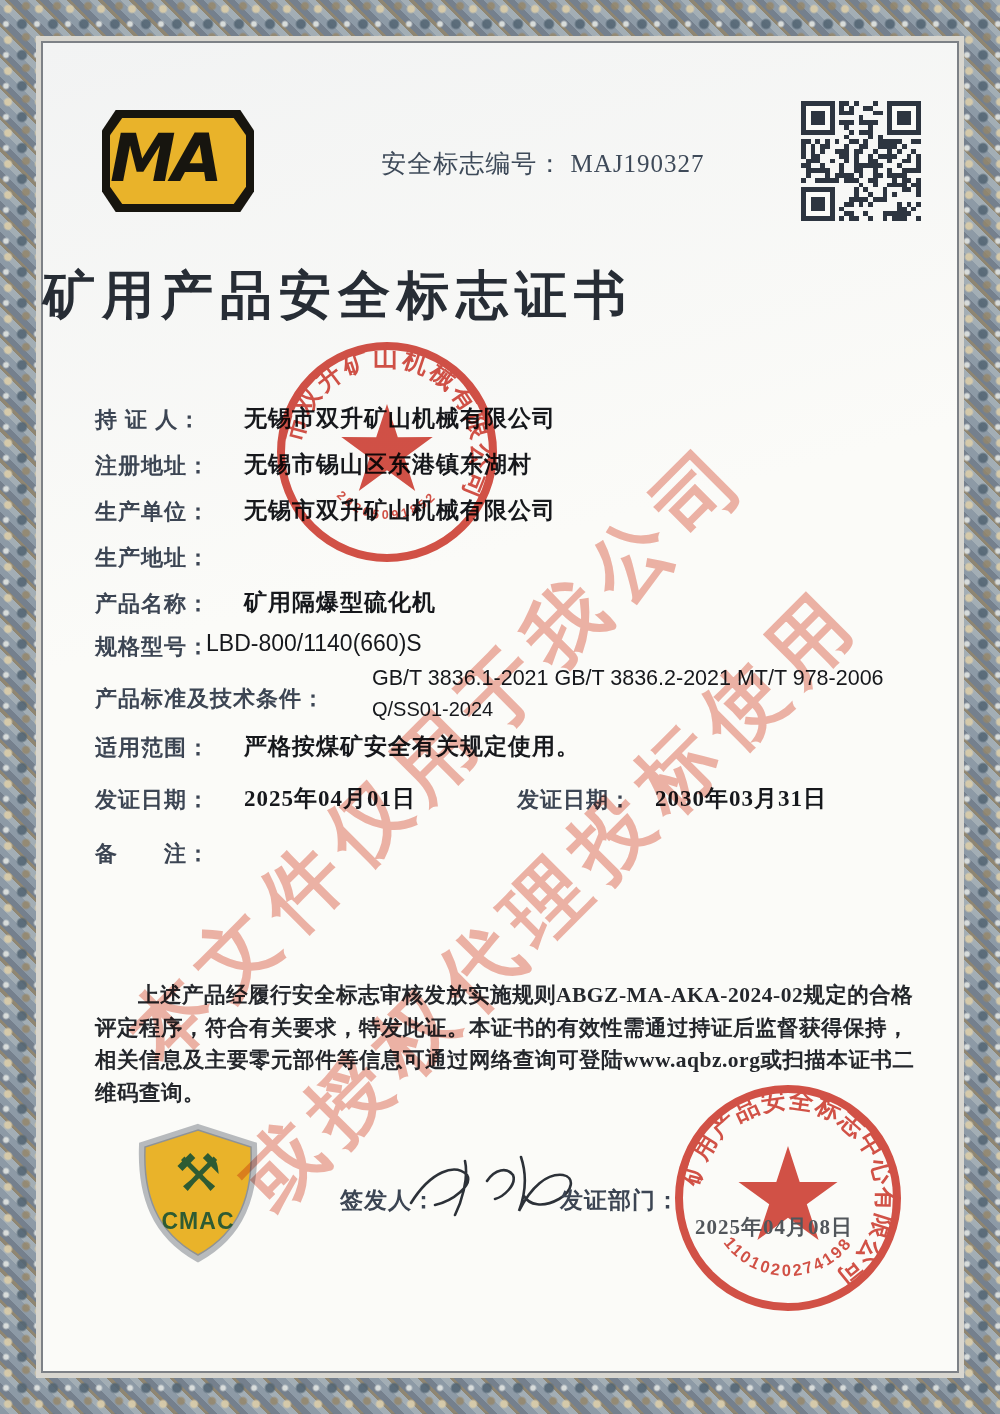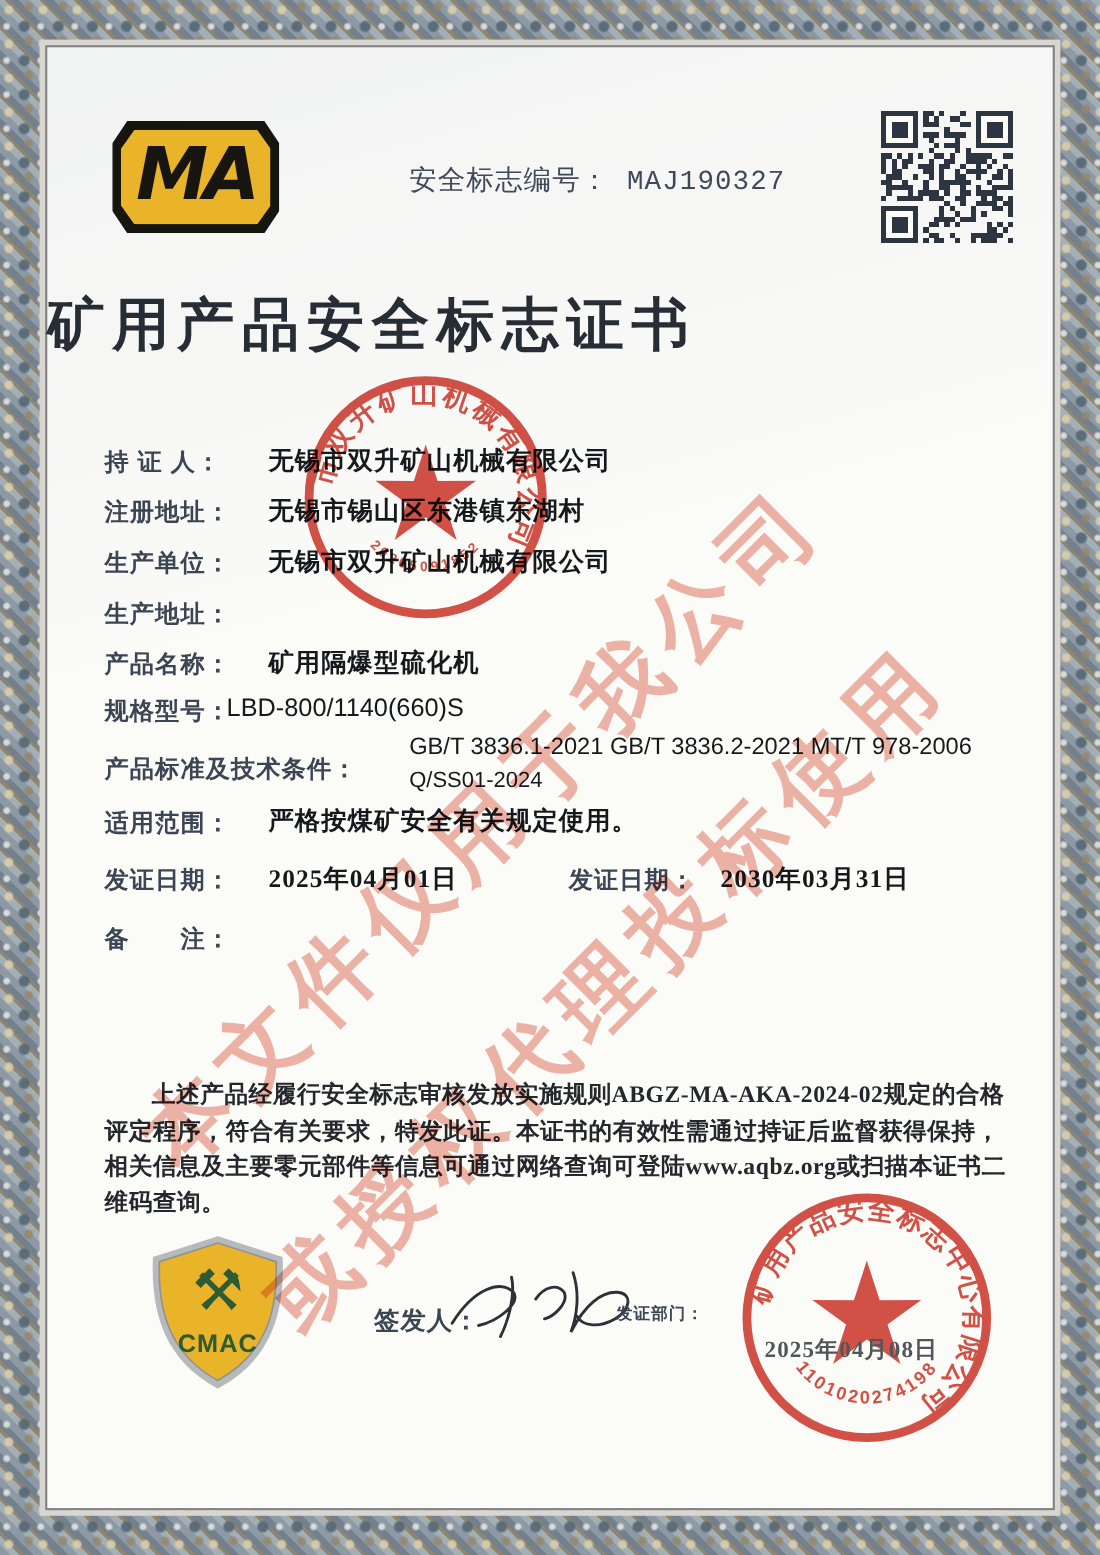--- a/index.html
+++ b/index.html
@@ -20,25 +20,25 @@
     border:2px solid #7d8186;outline:5px solid #d8d6cf;
     background-image:linear-gradient(165deg, rgba(233,235,238,.5) 0%, rgba(251,251,248,0) 40%);
   }
   .abs{position:absolute;}
   
   .ma-logo{left:59px;top:67px;width:152px;height:102px;
     clip-path:polygon(9% 0,91% 0,100% 20%,100% 80%,91% 100%,9% 100%,0 80%,0 20%);
     background:#17150f;display:flex;align-items:center;justify-content:center;}
   .ma-logo-inner{width:136px;height:86px;
     clip-path:polygon(9% 0,91% 0,100% 20%,100% 80%,91% 100%,9% 100%,0 80%,0 20%);
-    background:#e9b32a;display:flex;align-items:center;justify-content:center;}
+    background:#e9b32a;display:flex;align-items:center;justify-content:flex-start;}
   .ma-letters{font-family:"DejaVu Sans",sans-serif;font-style:italic;font-weight:900;
     font-size:66px;color:#17150f;letter-spacing:-4px;transform:translateY(-3px);}
   .cert-no{left:300px;top:104px;width:400px;text-align:center;font-size:25px;
-    color:#3e4a59;letter-spacing:1px;font-family:Liberation Mono, monospace;}
+    color:#3e4a59;letter-spacing:1px;}
   .qr{left:758px;top:58px;width:120px;height:120px;}
   
   .title{left:0;top:218px;width:100%;text-align:left;font-size:52px;font-weight:700;
     color:#272d35;letter-spacing:7px;}
   
   .lbl{color:#3c4553;font-weight:700;font-size:22px;letter-spacing:1px;
     font-family:"Liberation Sans","DejaVu Sans",sans-serif;}
   .val{color:#16181c;font-weight:700;font-size:23px;letter-spacing:1px;}
   .val-tech{font-family:"Liberation Sans","DejaVu Sans",sans-serif;color:#16181c;
     font-weight:400;font-size:23px;letter-spacing:0px;}
@@ -331,21 +331,21 @@
     <text x="70" y="68" text-anchor="middle" font-size="52" fill="#2e5b33" font-family="DejaVu Sans, sans-serif">⚒</text>
     <text x="70" y="106" text-anchor="middle" font-size="23" font-weight="bold" fill="#2e5b33" font-family="Liberation Sans, sans-serif" letter-spacing="1">CMAC</text>
   </svg>
 
   <div class="abs lbl sig-line" style="left:297px;font-size:23px">签发人：</div>
   <svg class="abs signature" viewBox="0 0 190 95">
     <path d="M8,62 C28,30 52,22 64,34 C70,44 50,60 32,64 M62,20 C66,38 58,62 52,74
              M84,40 C92,28 104,26 110,34 C114,44 100,56 92,58
              M118,16 C124,34 122,54 116,70 C128,46 144,32 160,34 C172,36 170,50 156,58 C140,67 126,64 121,55" fill="none" stroke="#2c3138" stroke-width="2.6" stroke-linecap="round"></path>
   </svg>
-  <div class="abs lbl sig-line" style="left:517px;font-size:15px">发证部门：</div>
+  <div class="abs lbl sig-line" style="left:517px;font-size:23px">发证部门：</div>
 
   <svg class="abs stamp stamp-top" viewBox="-117 -117 234 234">
     <circle cx="0" cy="0" r="106" fill="none" stroke="#cf3a2e" stroke-width="8"></circle>
     <polygon points="0,-48 10.8,-14.8 45.7,-14.9 17.4,5.7 28.2,38.9 0,18.2 -28.2,38.9 -17.4,5.7 -45.7,-14.9 -10.8,-14.8" fill="#cf3a2e"></polygon>
     <defs>
       <path id="arcTopA" d="M -86,0 A 86,86 0 1 1 86,0 A 86,86 0 1 1 -86,0"></path>
       <path id="arcTopB" d="M -54,40 A 67,67 0 0 0 54,40"></path>
     </defs>
     <text font-size="25" font-weight="bold" fill="#cf3a2e" letter-spacing="3">
       <textPath href="#arcTopA" startOffset="25%" text-anchor="middle">无锡市双升矿山机械有限公司</textPath>

